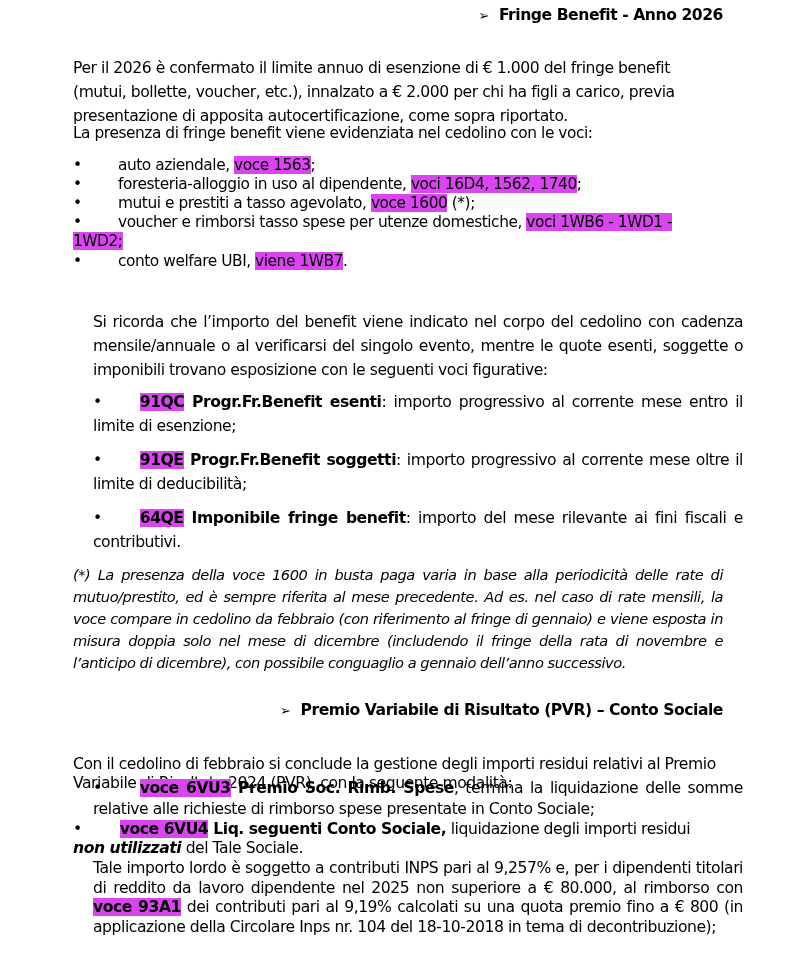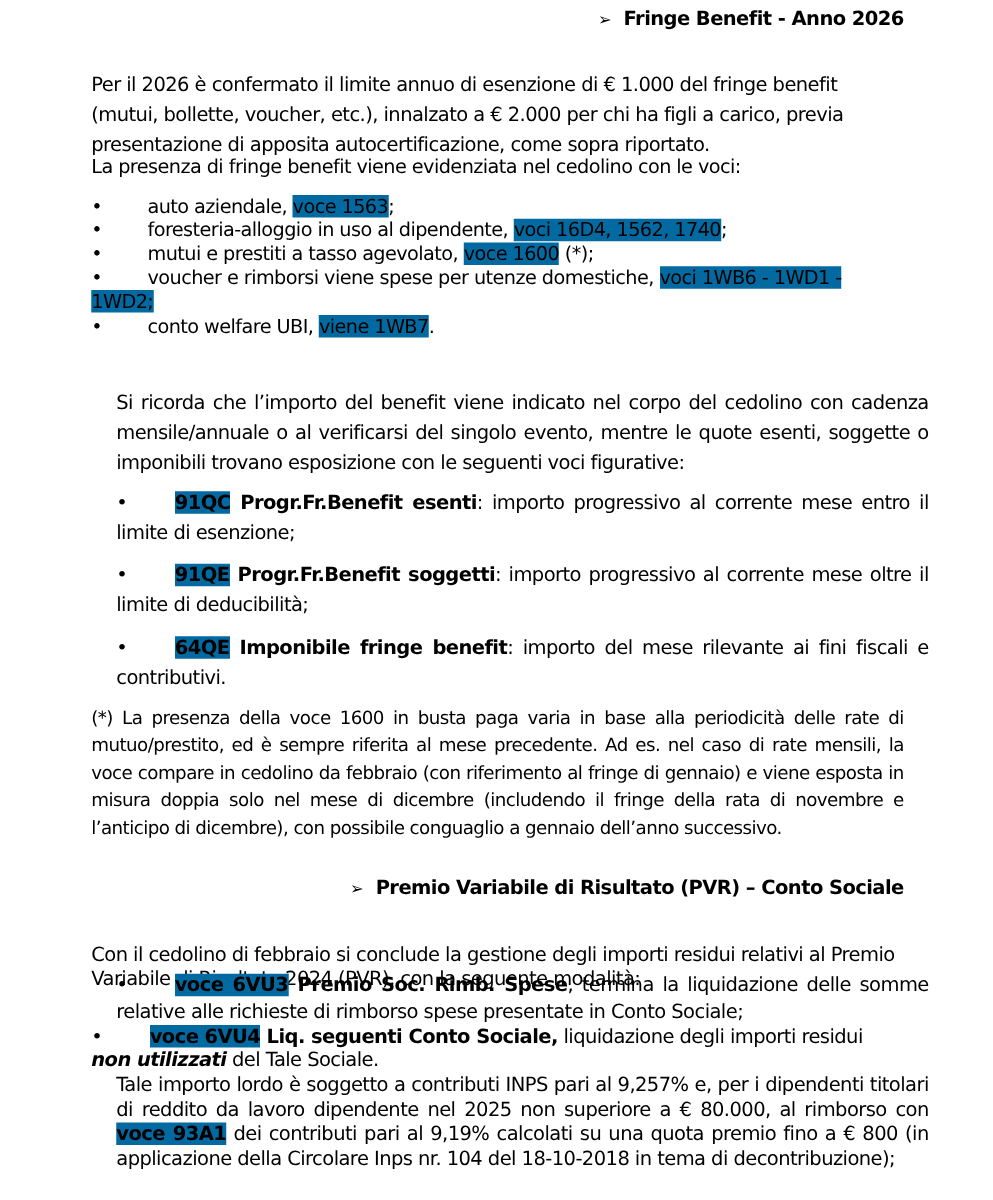--- a/index.html
+++ b/index.html
@@ -2,33 +2,33 @@
 <html><head>
 <meta charset="utf-8">
 <style>
   html, body { margin: 0; padding: 0; background: #ffffff; }
   body {
     width: 794px; height: 960px; overflow: hidden; position: relative;
     font-family: "DejaVu Sans", sans-serif; color: #000;
     font-size: 15.4px; letter-spacing: -0.45px;
   }
   .page { position: absolute; left: 73px; top: 0; width: 650px; }
-  .hl { background: #0369a1; }
+  .hl { background: #d946ef; }
   .b { font-weight: bold; }
   .heading {
     text-align: right; font-weight: bold; font-size: 15.6px;
     position: absolute; left: 0; width: 650px; white-space: nowrap;
   }
   .heading .arrow { font-weight: normal; margin-right: 10px; font-size: 13px; }
   .p { position: absolute; left: 0; width: 650px; line-height: 24px; }
   .justify { text-align: justify; text-align-last: left; margin-left: 20px; }
   .li { position: absolute; left: 0; width: 650px; line-height: 19px; }
   .li .dot { position: absolute; left: 0; top: 0; }
   .li .txt { display: block; text-indent: 45px; }
-  .note { position: absolute; left: 0; width: 650px; font-size: 14.6px; line-height: 22px; text-align: justify; text-align-last: left; }
+  .note { position: absolute; left: 0; width: 650px; font-style: italic; font-size: 14.6px; line-height: 22px; text-align: justify; text-align-last: left; }
   .u { }
   .bi { font-weight: bold; font-style: italic; }
 </style>
 </head>
 <body>
 
 <div class="page">
 
   <div class="heading" style="top:6px">
     <span class="arrow">➢</span><span>Fringe Benefit - Anno 2026</span>
@@ -46,21 +46,21 @@
     <div class="li" style="top:175px">
       <span class="dot">•</span>
       <span class="txt"><span>foresteria-alloggio in uso al dipendente, </span><span class="hl">voci 16D4, 1562, 1740</span><span>;</span></span>
     </div>
     <div class="li" style="top:194px">
       <span class="dot">•</span>
       <span class="txt"><span>mutui e prestiti a tasso agevolato, </span><span class="hl">voce 1600</span><span> (*);</span></span>
     </div>
     <div class="li" style="top:213px">
       <span class="dot">•</span>
-      <span class="txt"><span>voucher e rimborsi viene spese per utenze domestiche, </span><span class="hl">voci 1WB6 - 1WD1 - 1WD2;</span><span></span></span>
+      <span class="txt"><span>voucher e rimborsi tasso spese per utenze domestiche, </span><span class="hl">voci 1WB6 - 1WD1 - 1WD2;</span><span></span></span>
     </div>
     <div class="li" style="top:252px">
       <span class="dot">•</span>
       <span class="txt"><span>conto welfare UBI, </span><span class="hl">viene 1WB7</span><span>.</span></span>
     </div>
   </div>
 
   <div class="p justify" style="top:310px; font-size:15.6px">Si ricorda che l’importo del benefit viene indicato nel corpo del cedolino con cadenza mensile/annuale o al verificarsi del singolo evento, mentre le quote esenti, soggette o imponibili trovano esposizione con le seguenti voci figurative:</div>
 
   <div class="p justify" style="top:390px; font-size:15.6px">

